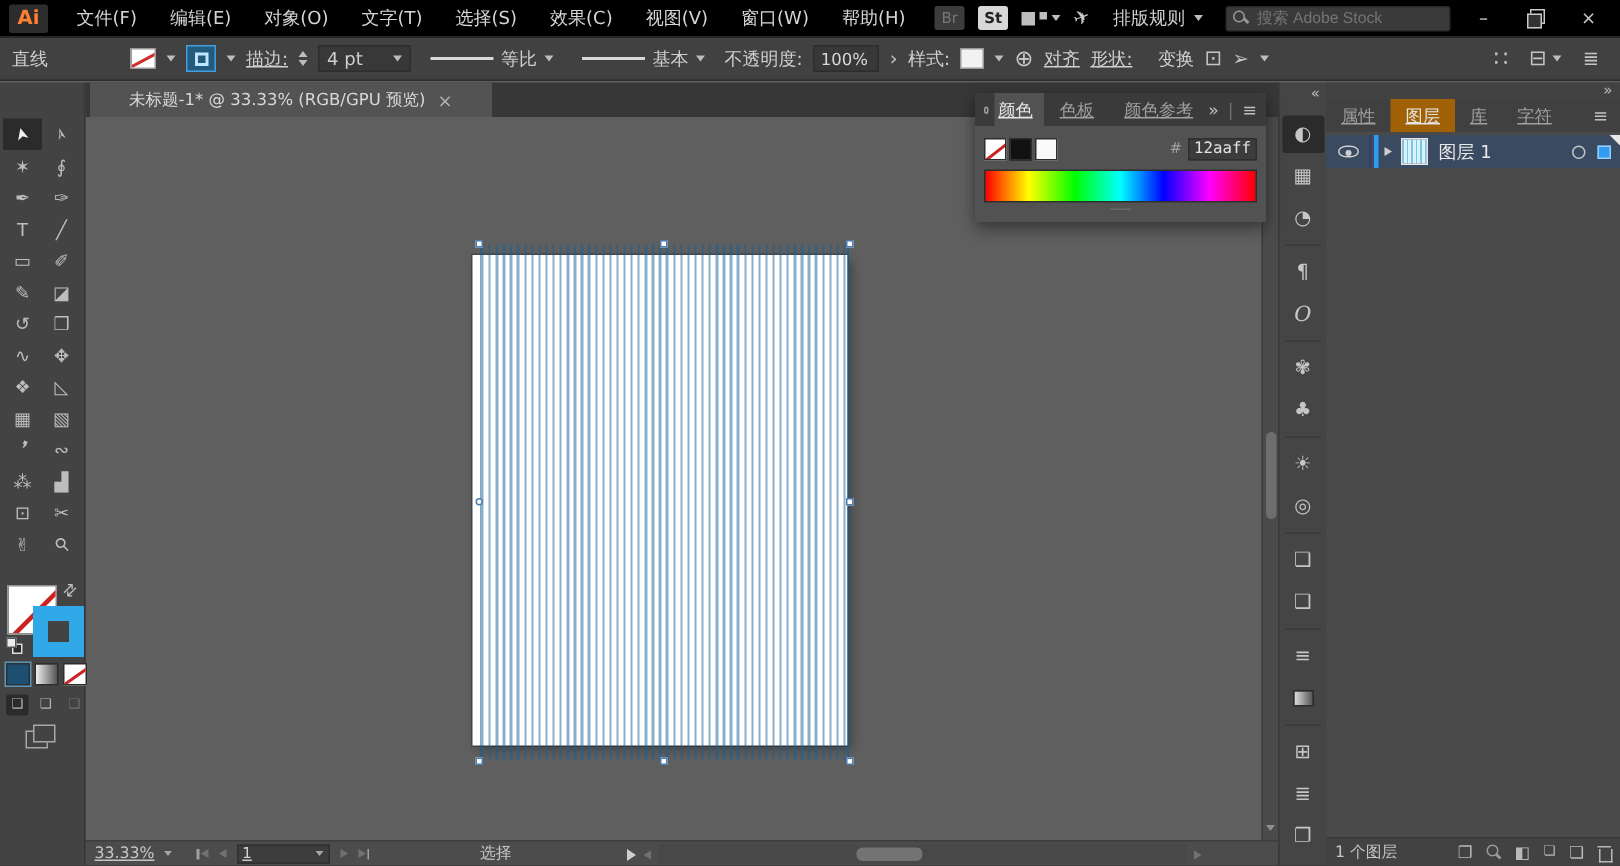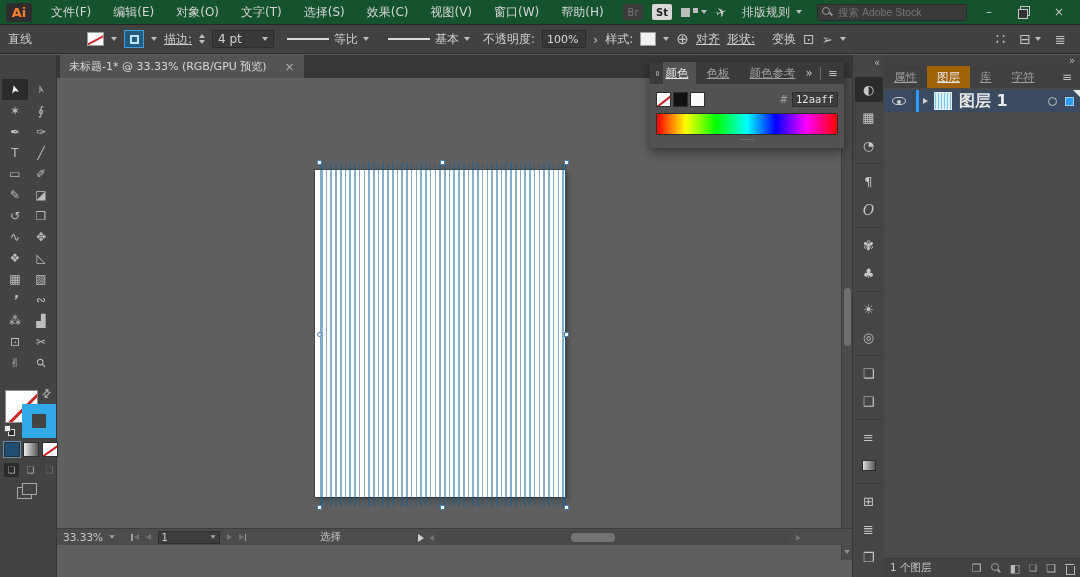--- a/index.html
+++ b/index.html
@@ -1,21 +1,21 @@
 <!DOCTYPE html>
 <html><head>
 <meta charset="utf-8">
 <style>
   * { margin:0; padding:0; box-sizing:border-box; }
   html,body { background:#222; }
   body { font-family:"DejaVu Sans","Liberation Sans",sans-serif; }
   #app { position:relative; width:1080px; height:577px; overflow:hidden; background:#5f5f5f; color:#d4d4d4; font-size:12px; -webkit-font-smoothing:antialiased; }
 
   
-  #menubar { position:absolute; left:0; top:0; width:1080px; height:25px; background:#14532d; border-bottom:1px solid #262626; display:flex; align-items:center; z-index:30; }
+  #menubar { position:absolute; left:0; top:0; width:1080px; height:25px; background:#000000; border-bottom:1px solid #262626; display:flex; align-items:center; z-index:30; }
   #ai-logo { width:26px; height:19px; margin:0 8px 0 6px; background:#2d2d2d; color:#ff7f32; font-weight:bold; font-size:13px; display:flex; align-items:center; justify-content:center; border-radius:2px; }
   .menu-item { padding:0 11px; height:25px; line-height:25px; color:#d6d6d6; font-size:12px; cursor:default; white-space:nowrap; }
   #menubar-right { margin-left:auto; display:flex; align-items:center; gap:9px; padding-right:8px; }
   .badge { width:20px; height:16px; font-size:10px; display:flex; align-items:center; justify-content:center; border-radius:2px; }
   .badge.br { background:#3c3c3c; color:#777; }
   .badge.st { background:#d8d8d8; color:#222; font-weight:bold; }
   .mini-layout { display:flex; align-items:center; gap:3px; }
   .mini-layout .blk { width:9px; height:9px; background:#bdbdbd; display:inline-block; }
   .mini-layout .blk.sm { width:5px; height:5px; align-self:flex-start; }
   .rocket { color:#c9c9c9; font-size:13px; transform:rotate(-20deg); display:inline-block; }
@@ -46,21 +46,21 @@
   .combo { display:flex; align-items:center; gap:5px; background:#383838; border:1px solid #2d2d2d; height:18px; padding:0 5px; }
   .combo.plain { background:transparent; border-color:transparent; }
   .wline { width:42px; height:2px; background:#d8d8d8; display:inline-block; }
   .opt-input { background:#383838; border:1px solid #2d2d2d; color:#d8d8d8; width:44px; height:18px; font-size:11px; padding:0 4px; outline:none; font-family:inherit; }
   .style-swatch { width:16px; height:14px; background:#f2f2f2; border:1px solid #9a9a9a; }
   .glyph-btn { color:#c4c4c4; font-size:13px; line-height:1; }
   #optionsbar-right { margin-left:auto; display:flex; align-items:center; gap:14px; padding-right:6px; }
 
   
   #tabbar { position:absolute; left:57px; top:55px; width:795px; height:23px; background:#373737; display:flex; z-index:5; }
-  #doc-tab { margin-left:3px; background:#535353; height:23px; display:flex; align-items:center; gap:18px; padding:0 9px; font-size:11px; color:#d8d8d8; white-space:nowrap; }
+  #doc-tab { margin-left:3px; background:#535353; height:23px; display:flex; align-items:center; gap:8px; padding:0 26px; font-size:11px; color:#d8d8d8; white-space:nowrap; }
   #doc-tab .close { color:#b0b0b0; font-size:12px; }
 
   
   #toolbar { position:absolute; left:0; top:55px; width:57px; height:522px; background:#434343; border-right:1px solid #363636; z-index:6; }
   #tool-grid { display:grid; grid-template-columns:26px 26px; justify-content:center; margin-top:24px; }
   .tool { width:26px; height:21px; display:flex; align-items:center; justify-content:center; color:#bdbdbd; font-size:12px; }
   .tool .g { display:inline-block; line-height:1; }
   .tool.sel { background:#2b2b2b; color:#f0f0f0; }
   .tool:nth-child(1) .g, .tool:nth-child(2) .g { transform:rotate(-105deg); font-size:11px; }
   .tool:nth-child(21) .g { transform:rotate(20deg); font-size:14px; }
@@ -92,21 +92,21 @@
   #canvas { position:absolute; left:57px; top:78px; width:795px; height:482px; background:#5f5f5f; overflow:hidden; }
   #artboard { position:absolute; left:258px; top:92px; width:250px; height:327px; background:#ffffff; box-shadow:0 0 0 1px rgba(0,0,0,.25), 3px 3px 6px rgba(0,0,0,.30); }
   #line-group { position:absolute; left:263px; top:85px; width:246px; height:344px; background:repeating-linear-gradient(90deg, rgba(20,95,150,.50) 0px, rgba(20,95,150,.50) 1.6px, transparent 1.6px, transparent 4.73px); border-left:1.6px solid rgba(20,95,150,.55); border-right:1.6px solid rgba(20,95,150,.55); }
   .handle { position:absolute; width:5px; height:5px; background:#fff; border:1px solid #4d7dae; z-index:3; }
   .handle.round { border-radius:50%; background:rgba(255,255,255,.85); }
   #vscroll { position:absolute; right:0; top:0; width:11px; height:482px; background:#4b4b4b; border-left:1px solid #3c3c3c; }
   #vscroll .thumb { position:absolute; left:2px; top:210px; width:7px; height:58px; background:#6e6e6e; border-radius:4px; }
   #vscroll .arr-dn { position:absolute; left:2px; bottom:6px; width:0;height:0;border-left:3.5px solid transparent;border-right:3.5px solid transparent;border-top:4px solid #8d8d8d; }
 
   
-  #statusbar { position:absolute; left:57px; top:528px; width:795px; height:17px; background:#4c4c4c; border-top:1px solid #3d3d3d; display:flex; align-items:center; font-size:10.5px; color:#c6c6c6; }
+  #statusbar { position:absolute; left:57px; top:560px; width:795px; height:17px; background:#4c4c4c; border-top:1px solid #3d3d3d; display:flex; align-items:center; font-size:10.5px; color:#c6c6c6;text-decoration:underline; }
   #zoom-level { margin-left:6px; }
   #statusbar .chev { border-top-color:#a8a8a8; transform:scale(.85); margin-left:6px; }
   .nav-cluster { display:flex; align-items:center; gap:7px; margin-left:16px; }
   .tri { width:0; height:0; display:inline-block; }
   .tri.l { border-top:3.5px solid transparent; border-bottom:3.5px solid transparent; border-right:5px solid #9f9f9f; }
   .tri.r { border-top:3.5px solid transparent; border-bottom:3.5px solid transparent; border-left:5px solid #9f9f9f; }
   .tri.dim { opacity:.45; }
   .bar-end { display:inline-flex; align-items:center; gap:1px; }
   .bar-end .bar { width:1.5px; height:7px; background:#9f9f9f; display:inline-block; }
   #ab-nav-input { width:62px; height:13px; background:#3d3d3d; border:1px solid #2f2f2f; color:#d0d0d0; font-size:10px; display:flex; align-items:center; justify-content:space-between; padding:0 3px; }
@@ -135,21 +135,21 @@
   .ptab.active { background:#a16207; color:#e4e4e4; }
   #panel-menu { margin-left:auto; padding-right:8px; color:#c0c0c0; font-size:12px; }
   #layers-body { flex:1; background:#4a4a4a; position:relative; }
   #layer-row { position:absolute; left:0; top:2px; width:196px; height:22px; background:#3a4a60; display:flex; align-items:center; }
   #layer-row .eye { width:14px; height:8px; border:1px solid #cfcfcf; border-radius:50%/60%; position:relative; margin:0 7px 0 8px; }
   #layer-row .eye::before { content:""; position:absolute; left:4px; top:1.5px; width:4px; height:4px; border-radius:50%; background:#cfcfcf; }
   #layer-row .coldiv { width:1px; height:22px; background:#32405a; margin-right:2px; }
   #layer-row .accent { width:3px; height:22px; background:#2f9bf2; margin-right:4px; }
   #layer-row .expand { width:0; height:0; border-top:3.5px solid transparent; border-bottom:3.5px solid transparent; border-left:5px solid #cfcfcf; margin-right:6px; }
   #layer-thumb { width:18px; height:18px; border:1px solid #e8e8e8; background:repeating-linear-gradient(90deg,#7cc4e8 0 1px, #d9f3fd 1px 3px); margin-right:7px; }
-  #layer-name { color:#e8e8e8; font-size:16px; flex:1;font-weight:bold; }
+  #layer-name { color:#e8e8e8; font-size:12px; flex:1; }
   #layer-row .target { width:9px; height:9px; border:1px solid #c4c4c4; border-radius:50%; margin-right:8px; }
   #layer-row .selbox { width:9px; height:9px; background:#2f9bf2; border:1px solid #9ccdf5; margin-right:6px; }
   #layer-row .corner { position:absolute; right:0; top:0; width:0; height:0; border-left:7px solid transparent; border-top:7px solid #e8e8e8; }
   #layers-footer { height:19px; background:#424242; border-top:1px solid #373737; display:flex; align-items:center; font-size:10.5px; color:#c4c4c4; padding:0 6px; gap:9px; }
   #layers-footer .spacer { flex:1; }
   .ficon { color:#b9b9b9; font-size:11px; line-height:1; }
   .trash { position:relative; width:9px; height:11px; }
   .trash::before { content:""; position:absolute; left:1px; top:3px; width:7px; height:8px; border:1px solid #b9b9b9; border-top:none; }
   .trash::after { content:""; position:absolute; left:0; top:1px; width:9px; height:1.5px; background:#b9b9b9; }
 

